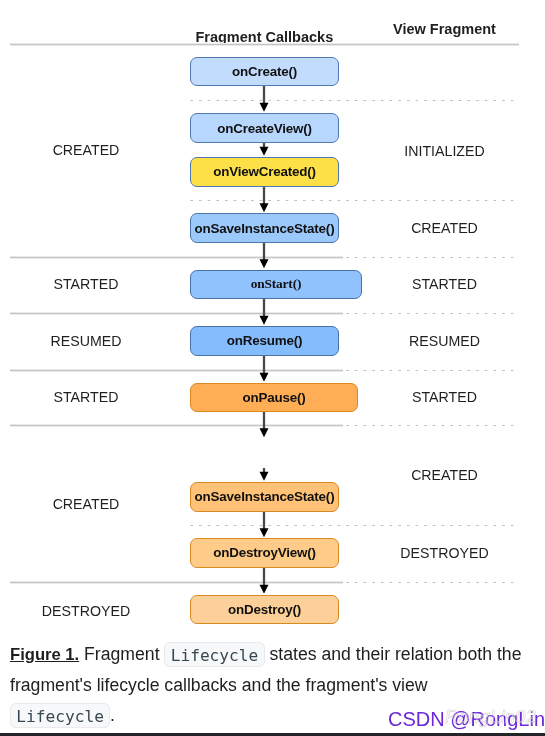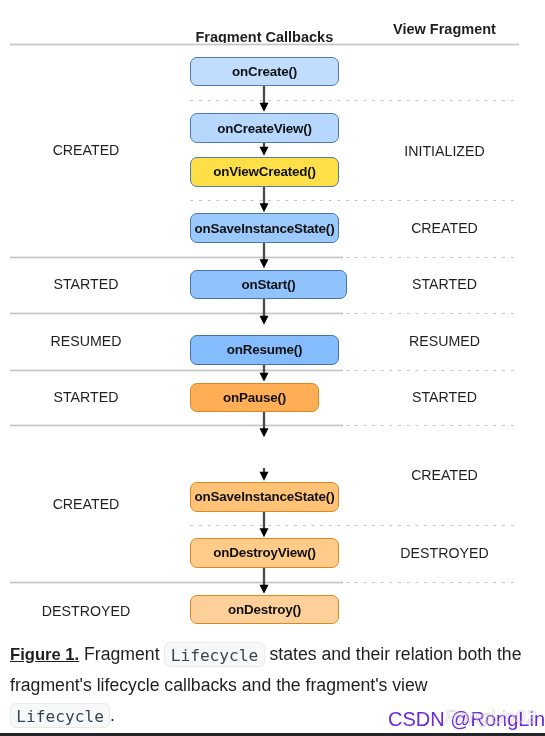--- a/index.html
+++ b/index.html
@@ -157,27 +157,27 @@
     </div>
   <div class="box" style="left: 190px; top: 113px; width: 149px; height: 30px; background: rgb(183, 215, 254); border-color: rgb(79, 121, 176); color: rgb(17, 17, 17);">
       <span>onCreateView()</span>
     </div>
   <div class="box" style="left: 190px; top: 157px; width: 149px; height: 29.5px; background: #fde047; border-color: rgb(79, 121, 176); color: rgb(17, 17, 17);">
       <span>onViewCreated()</span>
     </div>
   <div class="box" style="left: 190px; top: 213px; width: 149px; height: 30px; background: rgb(156, 201, 252); border-color: rgb(76, 118, 172); color: rgb(17, 17, 17);">
       <span>onSaveInstanceState()</span>
     </div>
-  <div class="box" style="left: 190px; top: 269.5px; width: 157px; height: 29.5px; background: rgb(144, 194, 254); border-color: rgb(71, 114, 168); color: rgb(17, 17, 17);">
+  <div class="box" style="left: 190px; top: 269.5px; width: 172px; height: 29.5px; background: rgb(144, 194, 254); border-color: rgb(71, 114, 168); color: rgb(17, 17, 17); font-family: Liberation Serif, serif;">
       <span>onStart()</span>
     </div>
-  <div class="box" style="left: 190px; top: 326px; width: 149px; height: 29.5px; background: rgb(132, 188, 253); border-color: rgb(71, 114, 168); color: rgb(17, 17, 17); margin-top: 9px;">
+  <div class="box" style="left: 190px; top: 326px; width: 149px; height: 29.5px; background: rgb(132, 188, 253); border-color: rgb(71, 114, 168); color: rgb(17, 17, 17);">
       <span>onResume()</span>
     </div>
-  <div class="box" style="left: 190px; top: 382.5px; width: 129px; height: 29.5px; background: rgb(255, 174, 85); border-color: rgb(216, 138, 33); color: rgb(17, 17, 17);">
+  <div class="box" style="left: 190px; top: 382.5px; width: 168px; height: 29.5px; background: rgb(255, 174, 85); border-color: rgb(216, 138, 33); color: rgb(17, 17, 17);">
       <span>onPause()</span>
     </div>
   <div class="box" style="left: 190px; top: 482px; width: 149px; height: 29.5px; background: rgb(255, 194, 118); border-color: rgb(216, 138, 33); color: rgb(17, 17, 17);">
       <span>onSaveInstanceState()</span>
     </div>
   <div class="box" style="left: 190px; top: 538px; width: 149px; height: 29.5px; background: rgb(255, 203, 137); border-color: rgb(216, 138, 33); color: rgb(17, 17, 17);">
       <span>onDestroyView()</span>
     </div>
   <div class="box" style="left: 190px; top: 594.5px; width: 149px; height: 29.5px; background: rgb(254, 208, 153); border-color: rgb(216, 138, 33); color: rgb(17, 17, 17);">
       <span>onDestroy()</span>

